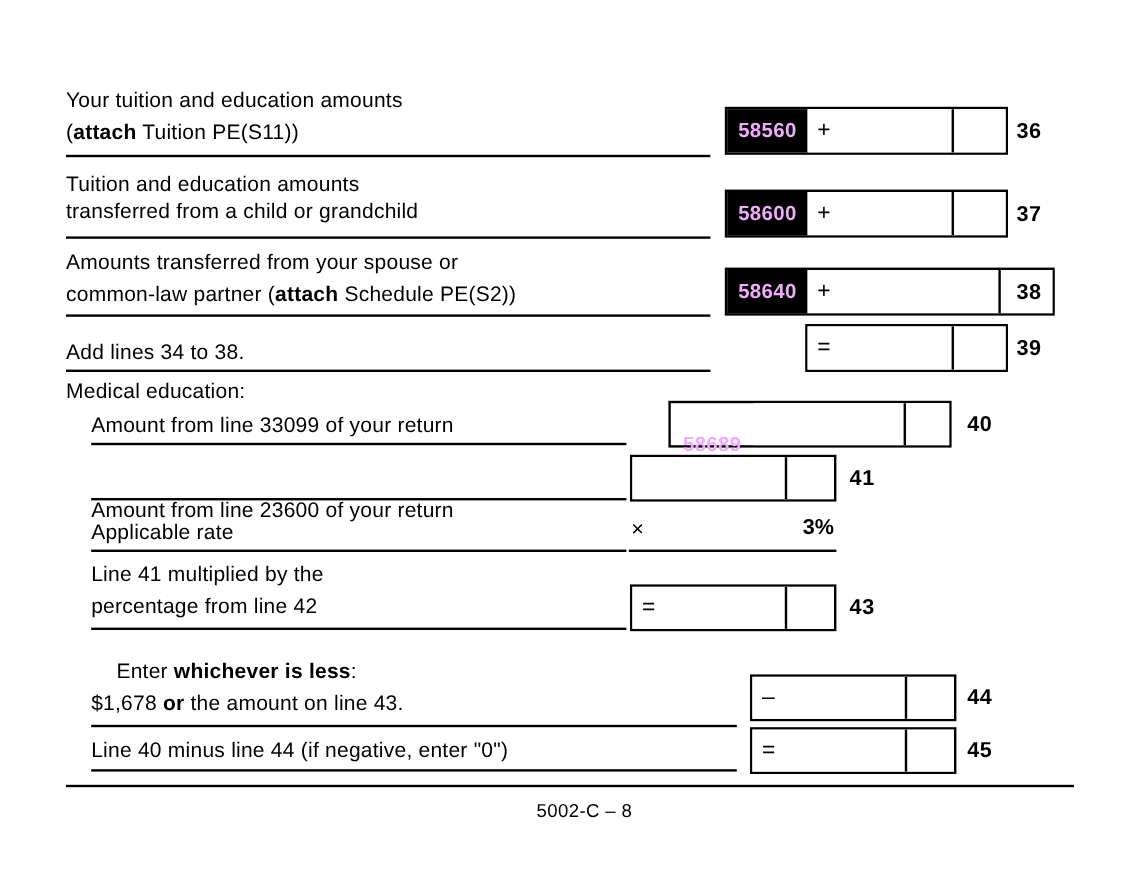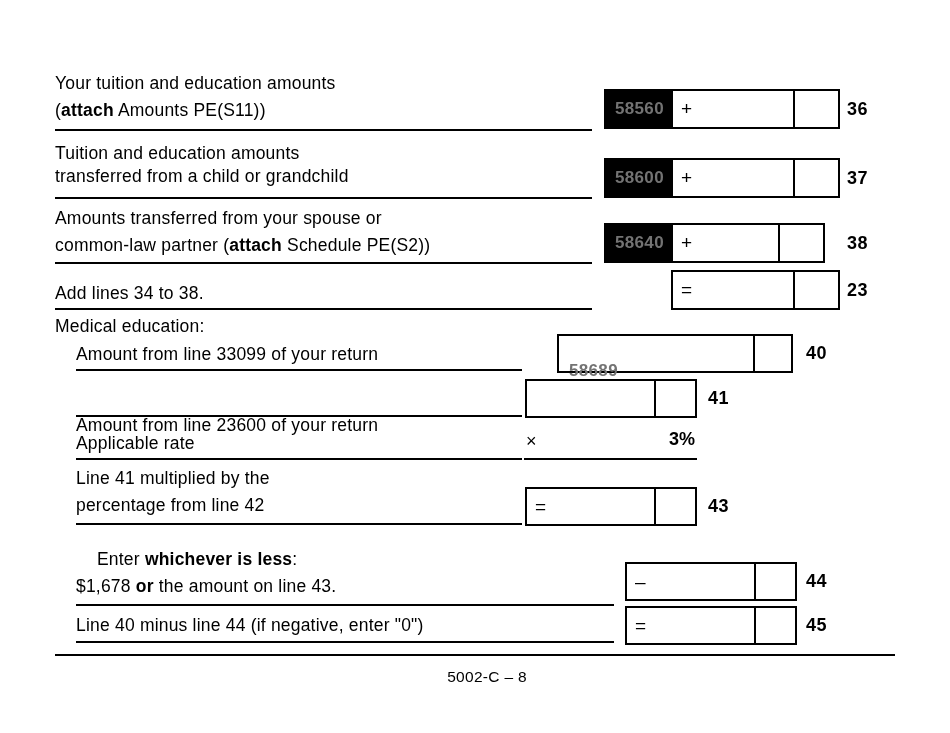--- a/index.html
+++ b/index.html
@@ -48,21 +48,21 @@
     position: absolute;
     box-sizing: border-box;
     border: 2.5px solid #000;
     background: #fff;
     display: flex;
     align-items: stretch;
   }
   .abox .code {
     box-sizing: border-box;
     background: #000;
-    color: #737373;
+    color: #f0abfc;
     font-size: 17px;
     font-weight: bold;
     letter-spacing: 0.3px;
     display: flex;
     align-items: center;
     justify-content: center;
     padding: 0 4px;
   }
   .abox .dollars {
     box-sizing: border-box;
@@ -114,21 +114,21 @@
 </style>
 </head>
 <body>
 
 <div class="sheet">
 
   <div class="label" style="left:55px; top:70px;">
     <span>Your tuition and education amounts</span>
   </div>
   <div class="label" style="left:55px; top:97px;">
-    <span>(</span><b>attach</b><span> Amounts PE(S11))</span>
+    <span>(</span><b>attach</b><span> Tuition PE(S11))</span>
   </div>
   <div class="rule" style="left:55px; top:129px; width:537px;"></div>
 
   <div class="abox" style="left:604px; top:89px; width:236px; height:40px;">
     <div class="code" style="width:67px;">58560</div>
     <div class="dollars">+</div>
     <div class="cents" style="width:45px;"></div>
   </div>
   <div class="lineno" style="left:847px; top:99px;">36</div>
 
@@ -148,37 +148,37 @@
   <div class="lineno" style="left:847px; top:168px;">37</div>
 
   <div class="label" style="left:55px; top:205px;">
     <span>Amounts transferred from your spouse or</span>
   </div>
   <div class="label" style="left:55px; top:232px;">
     <span>common-law partner (</span><b>attach</b><span> Schedule PE(S2))</span>
   </div>
   <div class="rule" style="left:55px; top:262px; width:537px;"></div>
 
-  <div class="abox" style="left:604px; top:223px; width:221px; height:40px;">
+  <div class="abox" style="left:604px; top:223px; width:275px; height:40px;">
     <div class="code" style="width:67px;">58640</div>
     <div class="dollars">+</div>
     <div class="cents" style="width:45px;"></div>
   </div>
   <div class="lineno" style="left:847px; top:233px;">38</div>
 
   <div class="label" style="left:55px; top:280px;">
     <span>Add lines 34 to 38.</span>
   </div>
   <div class="rule" style="left:55px; top:308px; width:537px;"></div>
 
   <div class="abox" style="left:671px; top:270px; width:169px; height:40px;">
     <div class="dollars">=</div>
     <div class="cents" style="width:45px;"></div>
   </div>
-  <div class="lineno" style="left:847px; top:280px;">23</div>
+  <div class="lineno" style="left:847px; top:280px;">39</div>
 
   <div class="label" style="left:55px; top:313px;">
     <span>Medical education:</span>
   </div>
 
   <div class="label" style="left:76px; top:341px;">
     <span>Amount from line 33099 of your return</span>
   </div>
   <div class="rule thin" style="left:76px; top:369px; width:446px;"></div>
 

